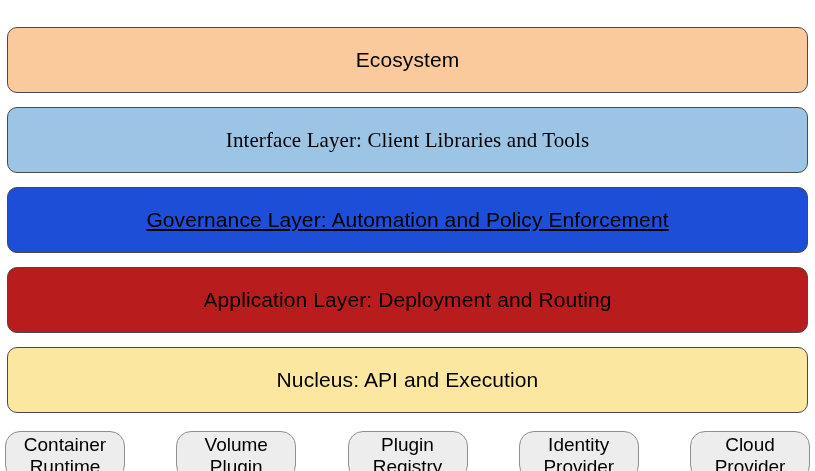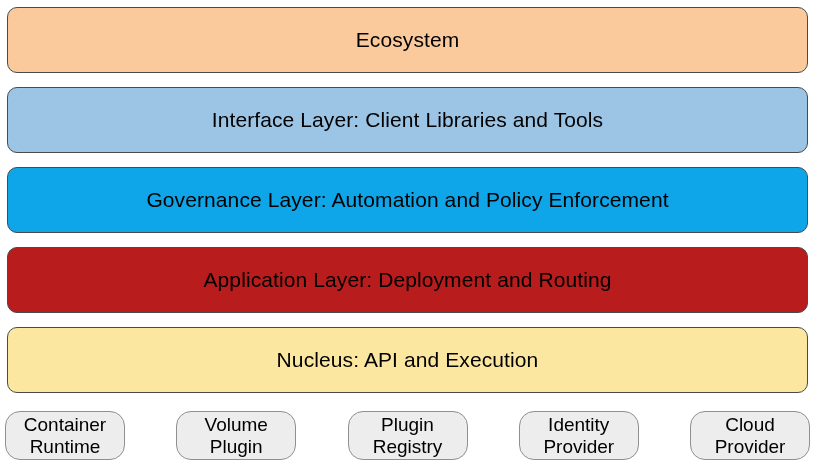--- a/index.html
+++ b/index.html
@@ -11,20 +11,21 @@
   }
   .canvas {
     position: relative;
     width: 815px;
     height: 471px;
     background: #ffffff;
     overflow: hidden;
   }
   .stack {
     padding: 7px 7px 0 7px;
+    margin-top: 20px;
   }
   .layer {
     box-sizing: border-box;
     height: 66px;
     margin-bottom: 14px;
     border: 1px solid #4a4a4a;
     border-radius: 10px;
     display: flex;
     align-items: center;
     justify-content: center;
@@ -54,22 +55,22 @@
     font-size: 19px;
     line-height: 22px;
   }
 </style>
 </head>
 <body>
 
 <div class="canvas">
   <div class="stack">
     <div class="layer" style="background-color: rgb(250, 202, 157);">Ecosystem</div>
-    <div class="layer" style="background-color: rgb(156, 196, 229);">Interface Layer: Client Libraries and Tools</div>
-    <div class="layer" style="background-color: #0ea5e9;">Governance Layer: Automation and Policy Enforcement</div>
+    <div class="layer" style="background-color: rgb(156, 196, 229); font-family: Liberation Serif, serif;">Interface Layer: Client Libraries and Tools</div>
+    <div class="layer" style="background-color: #1d4ed8; text-decoration: underline;">Governance Layer: Automation and Policy Enforcement</div>
     <div class="layer" style="background-color: #b91c1c;">Application Layer: Deployment and Routing</div>
     <div class="layer" style="background-color: rgb(252, 231, 161);">Nucleus: API and Execution</div>
   </div>
 
   <div class="plugins">
     <div class="plugin">
       <span>Container Runtime</span>
     </div>
     <div class="plugin">
       <span>Volume Plugin</span>

